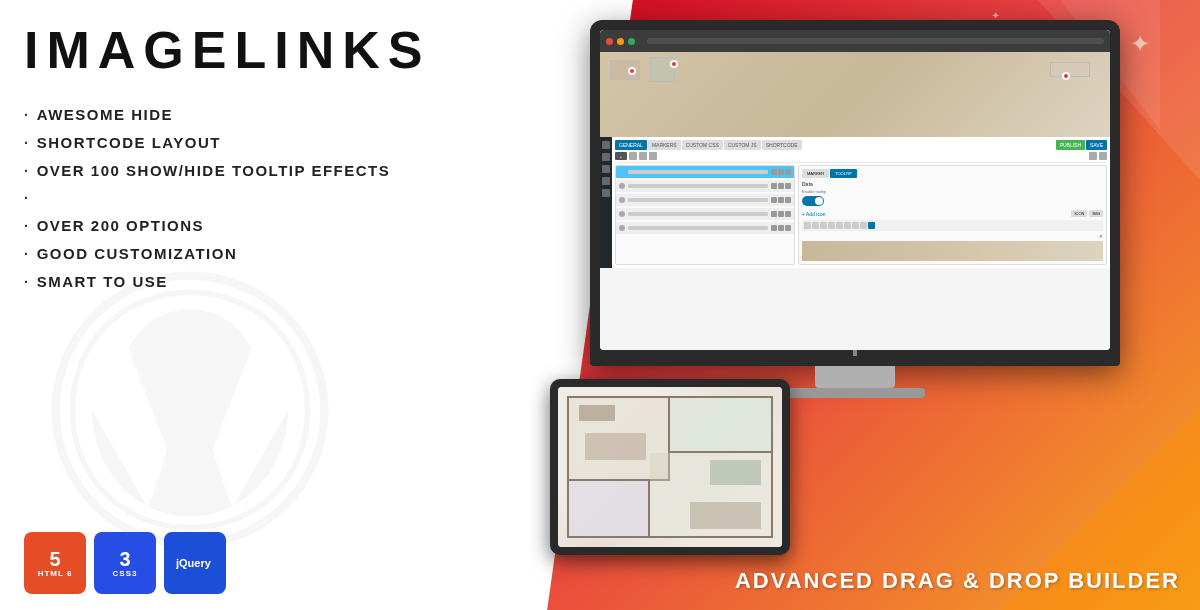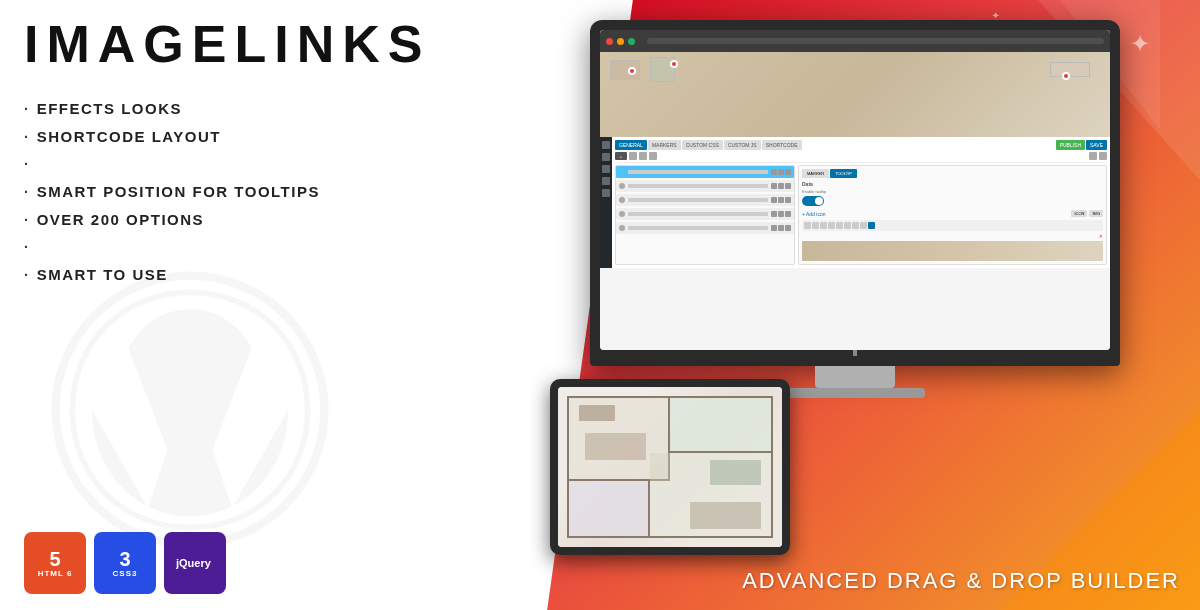--- a/index.html
+++ b/index.html
@@ -20,21 +20,21 @@
       overflow: hidden;
     }
 
     
     .left-panel {
       width: 530px;
       height: 100%;
       background: #fff;
       position: relative;
       z-index: 2;
-      padding: 18px 24px 16px 24px;
+      padding: 24px 24px 16px 24px;
       display: flex;
       flex-direction: column;
     }
 
     
     .right-panel {
       flex: 1;
       height: 100%;
       position: relative;
       background: linear-gradient(135deg, #d0021b 0%, #e84040 40%, #f5a623 100%);
@@ -147,21 +147,21 @@
 
     .badge-html5 {
       background: #e44d26;
     }
 
     .badge-css3 {
       background: #264de4;
     }
 
     .badge-jquery {
-      background: #4c1d95;
+      background: #1d4ed8;
     }
 
     .badge-number {
       font-size: 20px;
       font-weight: 900;
       line-height: 1;
     }
 
     .badge-label {
       font-size: 8px;
@@ -307,21 +307,21 @@
     
     .bottom-tagline {
       position: absolute;
       bottom: 16px;
       right: 20px;
       z-index: 20;
     }
 
     .tagline-text {
       font-size: 22px;
-      font-weight: 400;
+      font-weight: 700;
       color: #fff;
       letter-spacing: 2px;
       text-shadow: 1px 1px 3px rgba(0,0,0,0.3);
     }
 
     
     .deco-tri-1 {
       position: absolute;
       top: -20px;
       right: 0;
@@ -415,39 +415,40 @@
       <path d="M50 14 C60 14 68 20 72 28 L50 85 L28 28 C32 20 40 14 50 14Z" fill="#888"></path>
     </svg>
 
     <div class="title-section">
       <div class="main-title">IMAGELINKS</div>
     </div>
 
     <div class="features-list">
       <div class="feature-item">
         <span class="feature-bullet">·</span>
-        <span class="feature-text">EFFECTS LOOKS</span>
+        <span class="feature-text">AWESOME HIDE</span>
       </div>
       <div class="feature-item">
         <span class="feature-bullet">·</span>
         <span class="feature-text">SHORTCODE LAYOUT</span>
       </div>
       <div class="feature-item">
         <span class="feature-bullet">·</span>
+        <span class="feature-text">OVER 100 SHOW/HIDE TOOLTIP EFFECTS</span>
       </div>
       <div class="feature-item">
         <span class="feature-bullet">·</span>
-        <span class="feature-text">SMART POSITION FOR TOOLTIPS</span>
       </div>
       <div class="feature-item">
         <span class="feature-bullet">·</span>
         <span class="feature-text">OVER 200 OPTIONS</span>
       </div>
       <div class="feature-item">
         <span class="feature-bullet">·</span>
+        <span class="feature-text">GOOD CUSTOMIZATION</span>
       </div>
       <div class="feature-item">
         <span class="feature-bullet">·</span>
         <span class="feature-text">SMART TO USE</span>
       </div>
     </div>
 
     <div class="tech-badges">
       <div class="badge badge-html5">
         <span class="badge-number">5</span>

